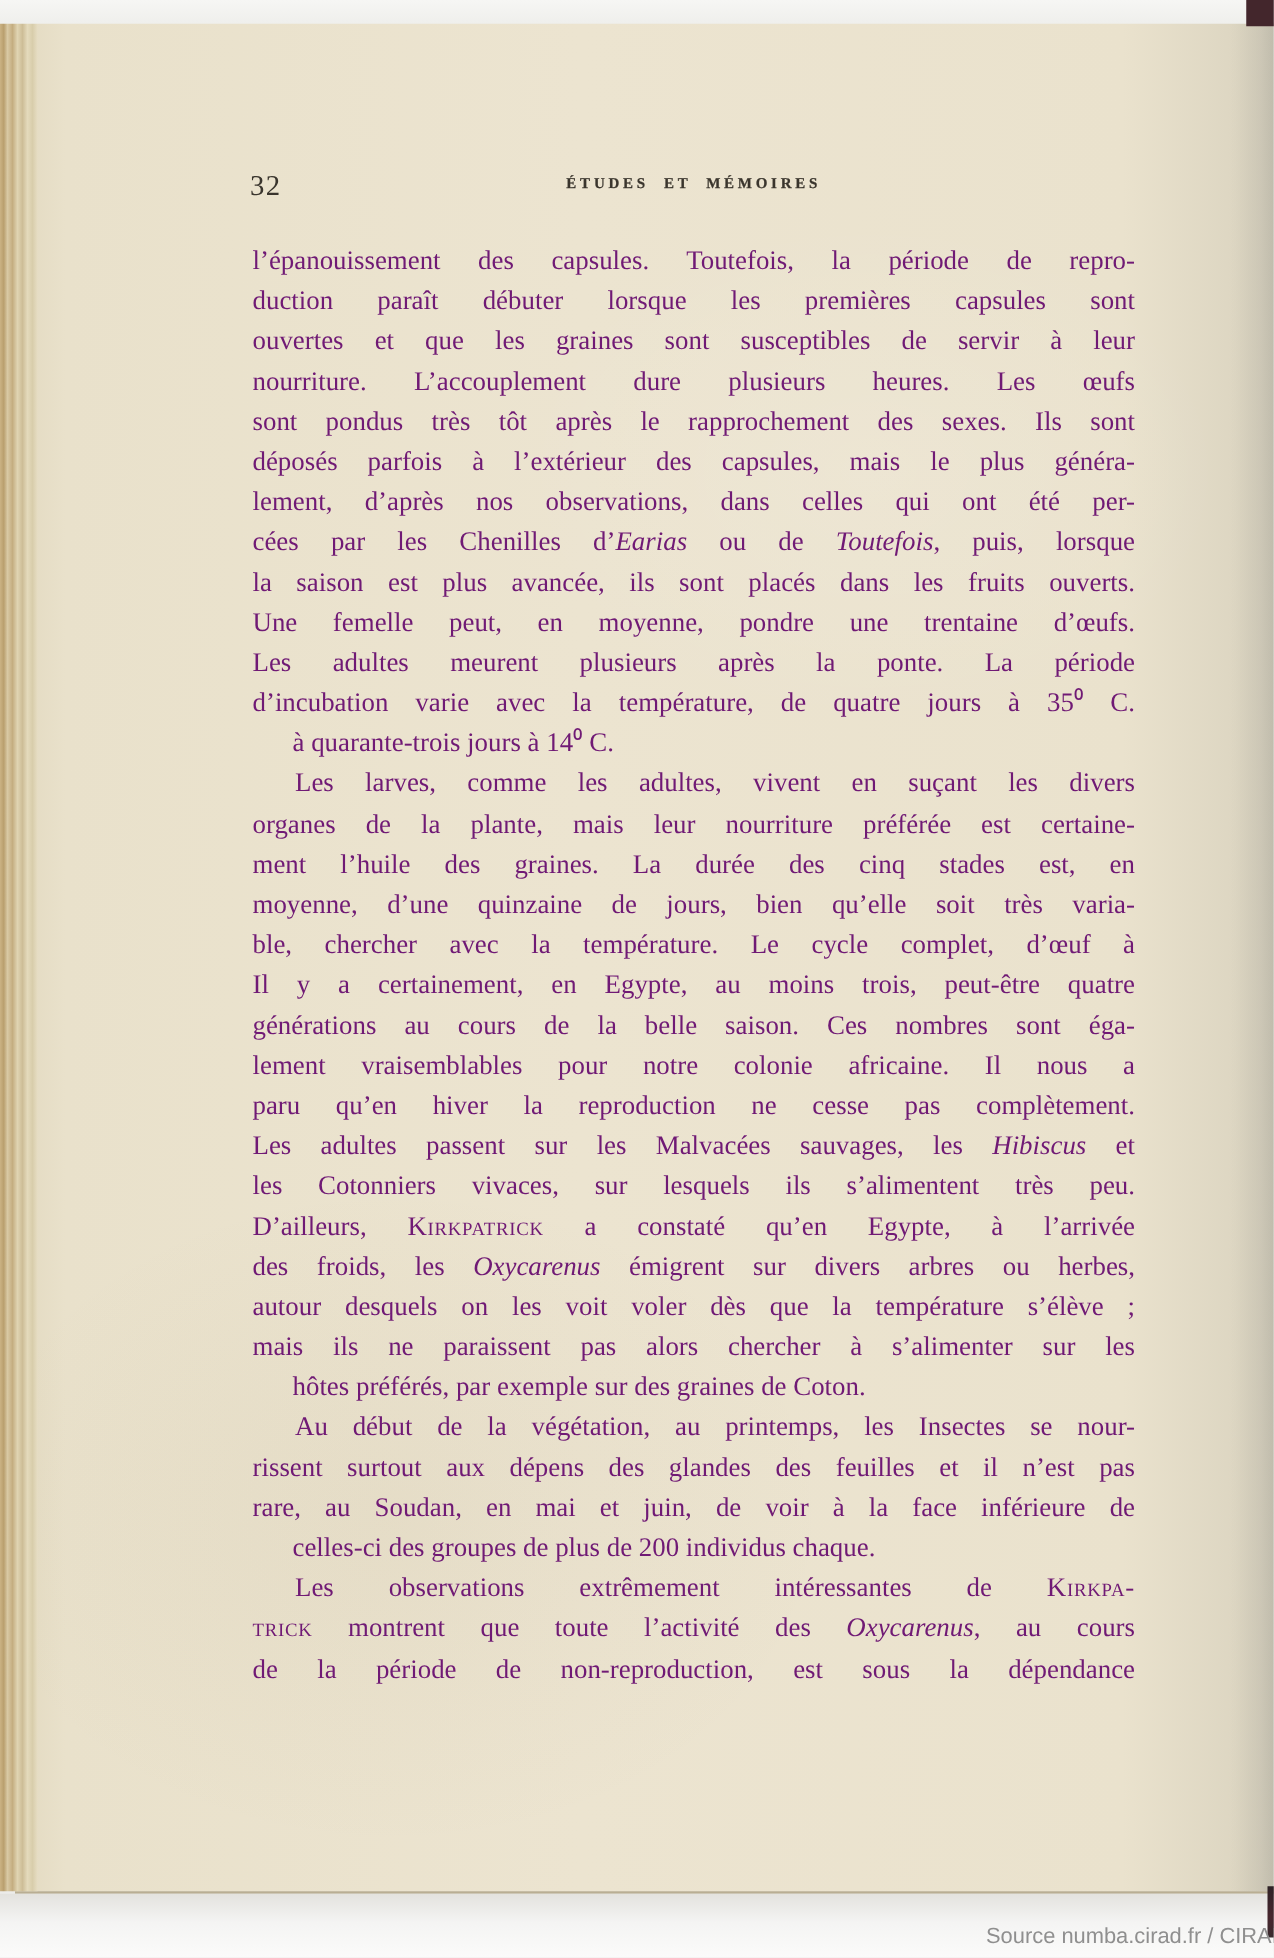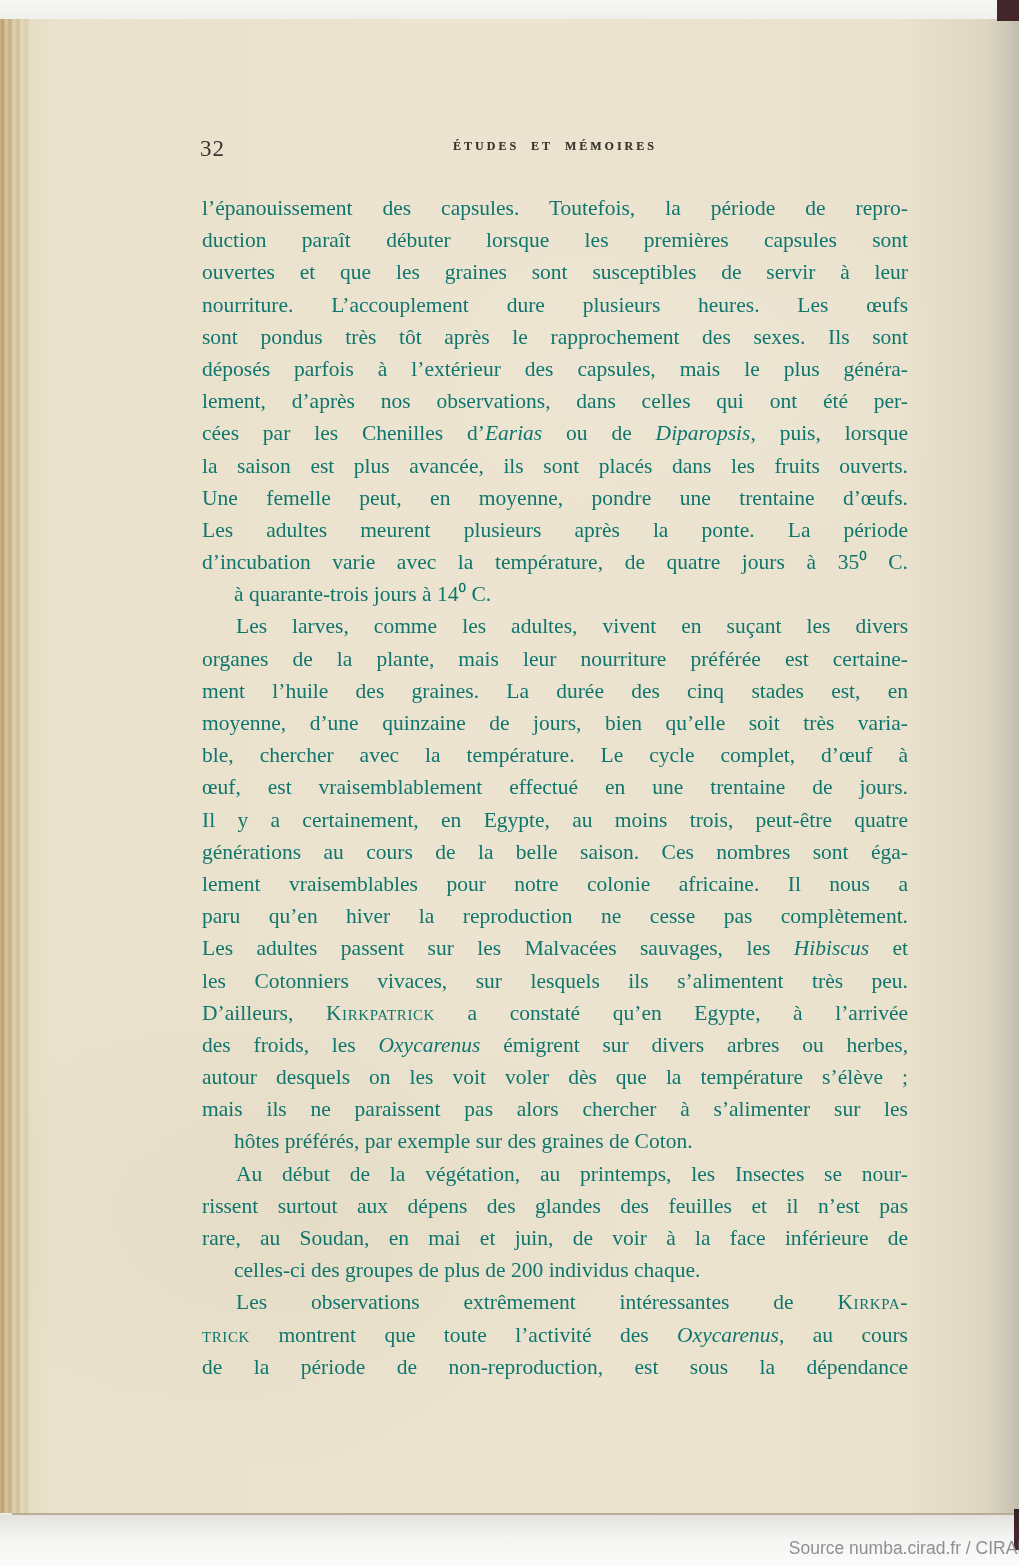--- a/index.html
+++ b/index.html
@@ -68,21 +68,21 @@
     position:absolute;left:0;right:0;top:5px;
     text-align:center;
     font-size:12px;letter-spacing:3px;word-spacing:6px;
     font-weight:bold;
     -webkit-text-stroke:.2px #3a352d;
   }
 
   .body-text{
     position:absolute;left:202px;top:192px;width:706px;
     font-size:21.5px;line-height:32.2px;
-    color:#0f766e;
+    color:#701a75;
     text-rendering:optimizeLegibility;
   }
   .body-text .line{
     text-align:justify;
     text-align-last:justify;
     white-space:normal;
     height:32.2px;overflow:visible;
   }
   .body-text .line.end{ text-align-last:left;margin-left:32px; }
   .body-text .line.indent{ padding-left:34px; }
@@ -113,32 +113,31 @@
   </div>
 
   <div class="body-text">
       <div class="line"><span>l’épanouissement des capsules. Toutefois, la période de repro-</span></div>
       <div class="line"><span>duction paraît débuter lorsque les premières capsules sont</span></div>
       <div class="line"><span>ouvertes et que les graines sont susceptibles de servir à leur</span></div>
       <div class="line"><span>nourriture. L’accouplement dure plusieurs heures. Les œufs</span></div>
       <div class="line"><span>sont pondus très tôt après le rapprochement des sexes. Ils sont</span></div>
       <div class="line"><span>déposés parfois à l’extérieur des capsules, mais le plus généra-</span></div>
       <div class="line"><span>lement, d’après nos observations, dans celles qui ont été per-</span></div>
-      <div class="line"><span>cées par les Chenilles d’</span><span class="it">Earias</span><span> ou de </span><span class="it">Diparopsis</span><span>, puis, lorsque</span></div>
+      <div class="line"><span>cées par les Chenilles d’</span><span class="it">Earias</span><span> ou de </span><span class="it">Toutefois</span><span>, puis, lorsque</span></div>
       <div class="line"><span>la saison est plus avancée, ils sont placés dans les fruits ouverts.</span></div>
       <div class="line"><span>Une femelle peut, en moyenne, pondre une trentaine d’œufs.</span></div>
       <div class="line"><span>Les adultes meurent plusieurs après la ponte. La période</span></div>
       <div class="line"><span>d’incubation varie avec la température, de quatre jours à 35⁰ C.</span></div>
       <div class="line end"><span>à quarante-trois jours à 14⁰ C.</span></div>
       <div class="line indent"><span>Les larves, comme les adultes, vivent en suçant les divers</span></div>
       <div class="line"><span>organes de la plante, mais leur nourriture préférée est certaine-</span></div>
       <div class="line"><span>ment l’huile des graines. La durée des cinq stades est, en</span></div>
       <div class="line"><span>moyenne, d’une quinzaine de jours, bien qu’elle soit très varia-</span></div>
       <div class="line"><span>ble, chercher avec la température. Le cycle complet, d’œuf à</span></div>
-      <div class="line"><span>œuf, est vraisemblablement effectué en une trentaine de jours.</span></div>
       <div class="line"><span>Il y a certainement, en Egypte, au moins trois, peut-être quatre</span></div>
       <div class="line"><span>générations au cours de la belle saison. Ces nombres sont éga-</span></div>
       <div class="line"><span>lement vraisemblables pour notre colonie africaine. Il nous a</span></div>
       <div class="line"><span>paru qu’en hiver la reproduction ne cesse pas complètement.</span></div>
       <div class="line"><span>Les adultes passent sur les Malvacées sauvages, les </span><span class="it">Hibiscus</span><span> et</span></div>
       <div class="line"><span>les Cotonniers vivaces, sur lesquels ils s’alimentent très peu.</span></div>
       <div class="line"><span>D’ailleurs, </span><span class="sc">Kirkpatrick</span><span> a constaté qu’en Egypte, à l’arrivée</span></div>
       <div class="line"><span>des froids, les </span><span class="it">Oxycarenus</span><span> émigrent sur divers arbres ou herbes,</span></div>
       <div class="line"><span>autour desquels on les voit voler dès que la température s’élève ;</span></div>
       <div class="line"><span>mais ils ne paraissent pas alors chercher à s’alimenter sur les</span></div>

